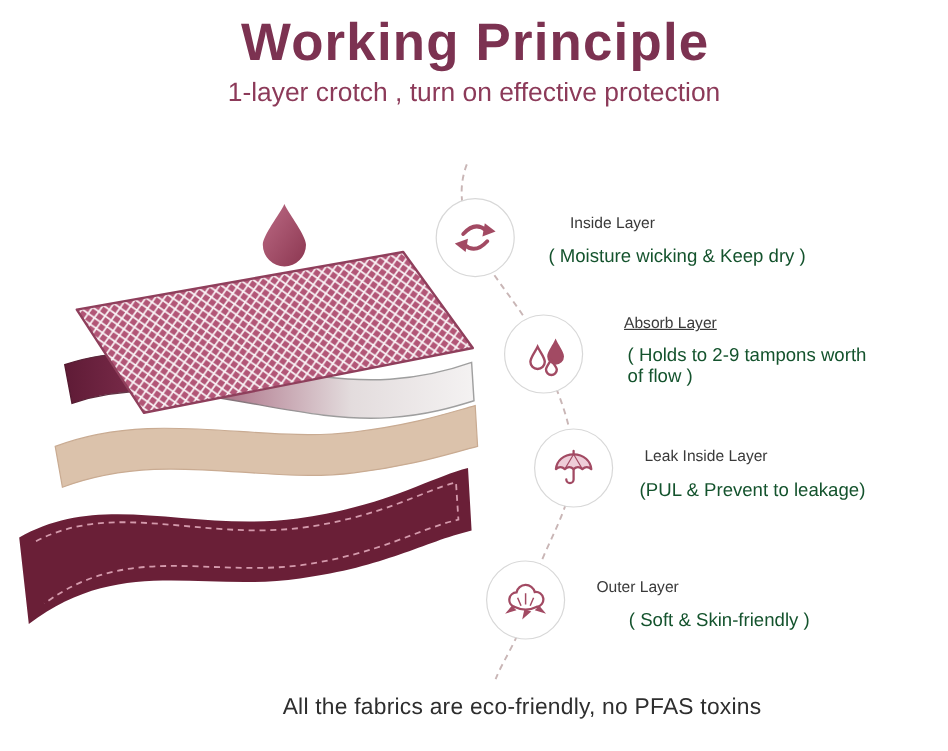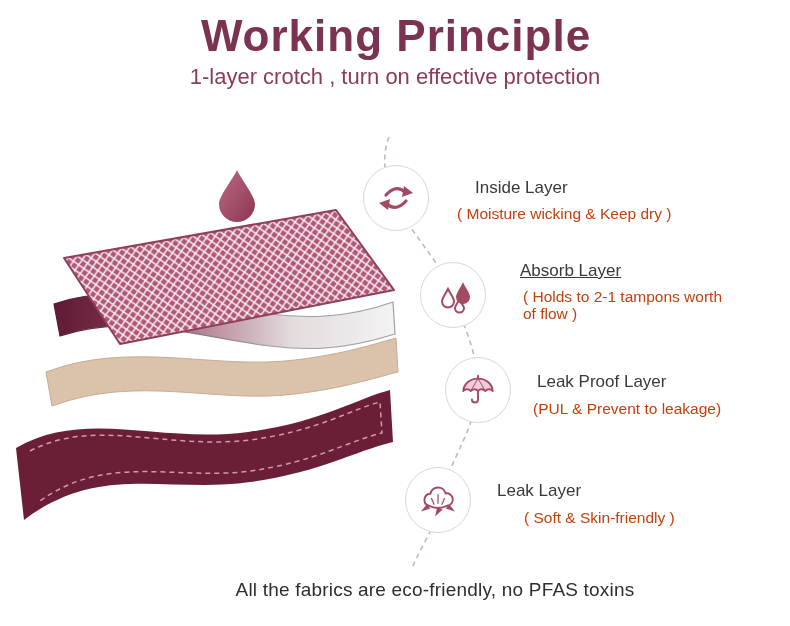--- a/index.html
+++ b/index.html
@@ -20,22 +20,22 @@
     position:absolute;top:579px;left:0;width:100%;text-align:center;
     font-size:19px;color:#2e2e2e;letter-spacing:.2px;margin-left:40px;
   }
   .item{position:absolute;left:0;top:0;width:0;height:0;}
   .circle{
     position:absolute;width:64px;height:64px;border-radius:50%;
     background:#fff;border:1px solid #d8d8d8;
     display:flex;align-items:center;justify-content:center;
   }
   .icn{display:flex;align-items:center;justify-content:center;}
-  .name{position:absolute;font-size:17px;color:#3a3a3a;white-space:nowrap;}
-  .caption{position:absolute;font-size:15.5px;color:#c2410c;}
+  .name{position:absolute;font-size:13px;color:#3a3a3a;white-space:nowrap;}
+  .caption{position:absolute;font-size:15.5px;color:#14532d;}
   .i1-circle{left:363px;top:165px;}
   .i1-name{left:475px;top:178px;}
   .i1-cap{left:457px;top:205px;white-space:nowrap;}
   .i2-circle{left:420px;top:262px;}
   .i2-name{left:520px;top:261px;text-decoration:underline;}
   .i2-cap{left:523px;top:288px;width:216px;line-height:1.12;}
   .i3-circle{left:445px;top:357px;}
   .i3-name{left:537px;top:372px;}
   .i3-cap{left:533px;top:400px;white-space:nowrap;}
   .i4-circle{left:405px;top:467px;}
@@ -116,51 +116,51 @@
     <div class="circle i2-circle">
       <span class="icn">
         <svg width="40" height="40" viewBox="0 0 40 40">
           <path d="M30,7 C28,12 23,18 23,22 a7,7 0 0 0 14,0 C37,18 32,12 30,7 Z" fill="#a24a63"></path>
           <path d="M15,14 C13,18 9,23 9,26.5 a6,6 0 0 0 12,0 C21,23 17,18 15,14 Z" fill="none" stroke="#a24a63" stroke-width="2"></path>
           <path d="M26,25 C25,27.5 22,31 22,33 a4.5,4.5 0 0 0 9,0 C31,31 28,27.5 26,25 Z" fill="none" stroke="#a24a63" stroke-width="2"></path>
         </svg>
       </span>
     </div>
     <div class="name i2-name">Absorb Layer</div>
-    <div class="caption i2-cap">( Holds to 2-1 tampons worth of flow )</div>
+    <div class="caption i2-cap">( Holds to 2-9 tampons worth of flow )</div>
   </div>
 
   <div class="item">
     <div class="circle i3-circle">
       <span class="icn">
         <svg width="38" height="38" viewBox="0 0 40 40">
           <path d="M20,5 L20,8" stroke="#a24a63" stroke-width="2" stroke-linecap="round"></path>
           <path d="M20,8 C11,8 5,14 4.5,21 Q8.5,17.5 12.3,21 Q16.2,17.5 20,21
                    Q23.8,17.5 27.7,21 Q31.5,17.5 35.5,21 C35,14 29,8 20,8 Z" fill="#eecdd8" stroke="#a24a63" stroke-width="2" stroke-linejoin="round"></path>
           <path d="M20,8 L12.3,21 M20,8 L27.7,21" stroke="#a24a63" stroke-width="1" fill="none"></path>
           <path d="M20,21 L20,30 a3.2,3.2 0 0 1 -6.4,0" fill="none" stroke="#a24a63" stroke-width="2" stroke-linecap="round"></path>
         </svg>
       </span>
     </div>
-    <div class="name i3-name">Leak Proof Layer</div>
+    <div class="name i3-name">Leak Inside Layer</div>
     <div class="caption i3-cap">(PUL &amp; Prevent to leakage)</div>
   </div>
 
   <div class="item">
     <div class="circle i4-circle">
       <span class="icn">
         <svg width="40" height="38" viewBox="0 0 42 40">
           <path d="M11,26 a6.5,6.5 0 0 1 2,-12.6 a8.2,8.2 0 0 1 16,-0.4 a6.5,6.5 0 0 1 2,13" fill="#ffffff" stroke="#a24a63" stroke-width="2" stroke-linecap="round"></path>
           <path d="M11,26 Q21,31 31,26" fill="none" stroke="#a24a63" stroke-width="2" stroke-linecap="round"></path>
           <path d="M21,14 L21,24 M14,18 L17,25 M28,18 L25,25" fill="none" stroke="#a24a63" stroke-width="1.3"></path>
           <polygon points="9,25 3,32 13,29" fill="#a24a63"></polygon>
           <polygon points="20,28 18,37 26,30" fill="#a24a63"></polygon>
           <polygon points="33,25 39,32 29,29" fill="#a24a63"></polygon>
         </svg>
       </span>
     </div>
-    <div class="name i4-name">Leak Layer</div>
+    <div class="name i4-name">Outer Layer</div>
     <div class="caption i4-cap">( Soft &amp; Skin-friendly )</div>
   </div>
 
   <div class="note">All the fabrics are eco-friendly, no PFAS toxins</div>
 
 </div>
 
 </body></html>

